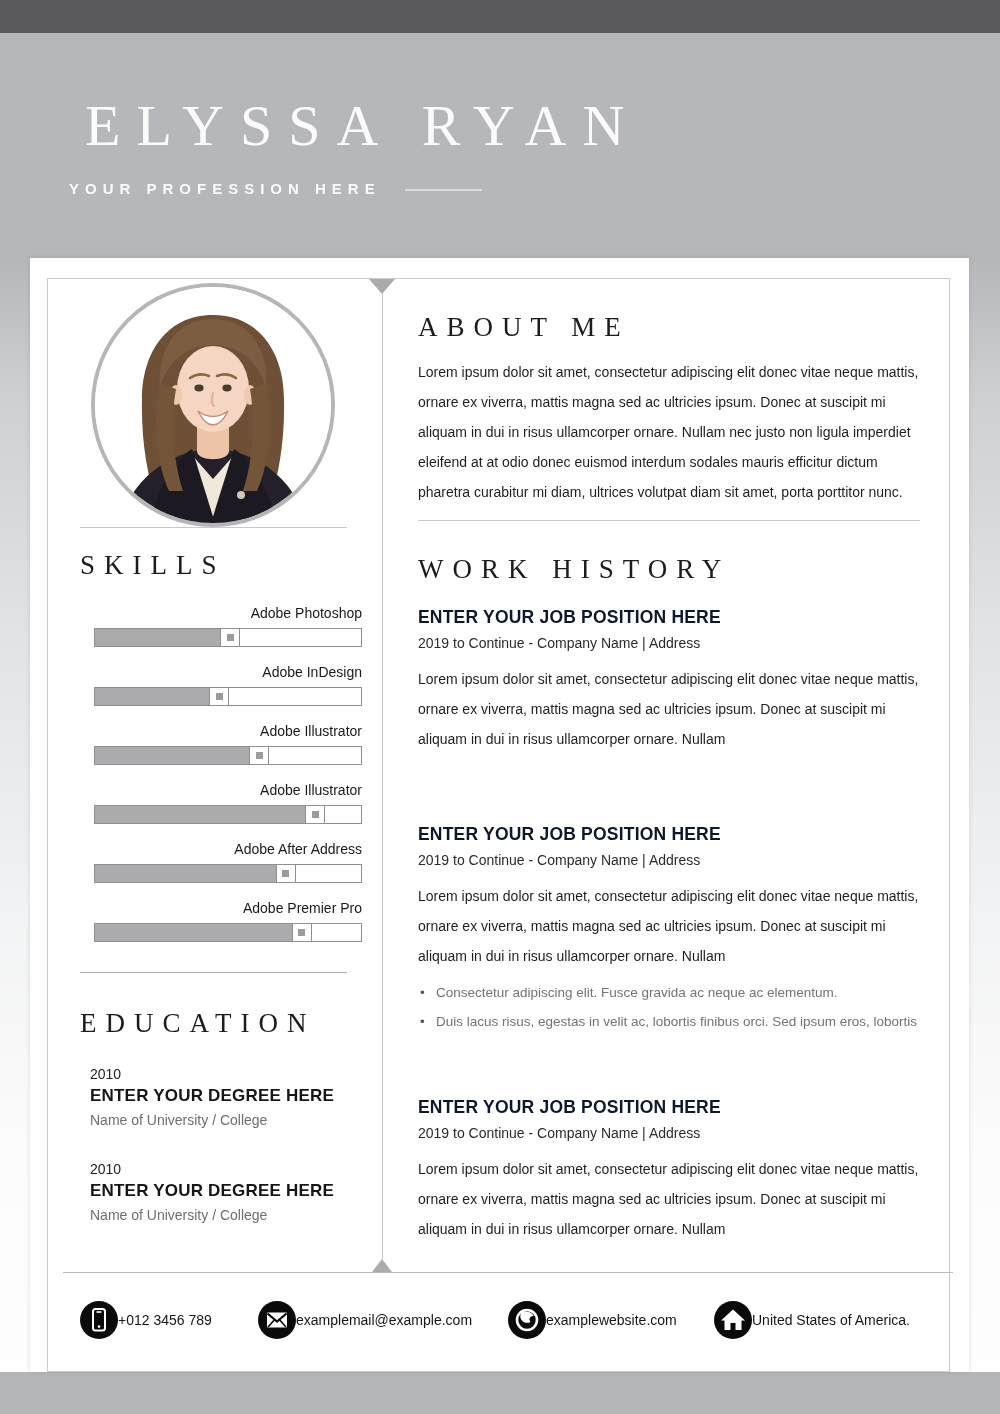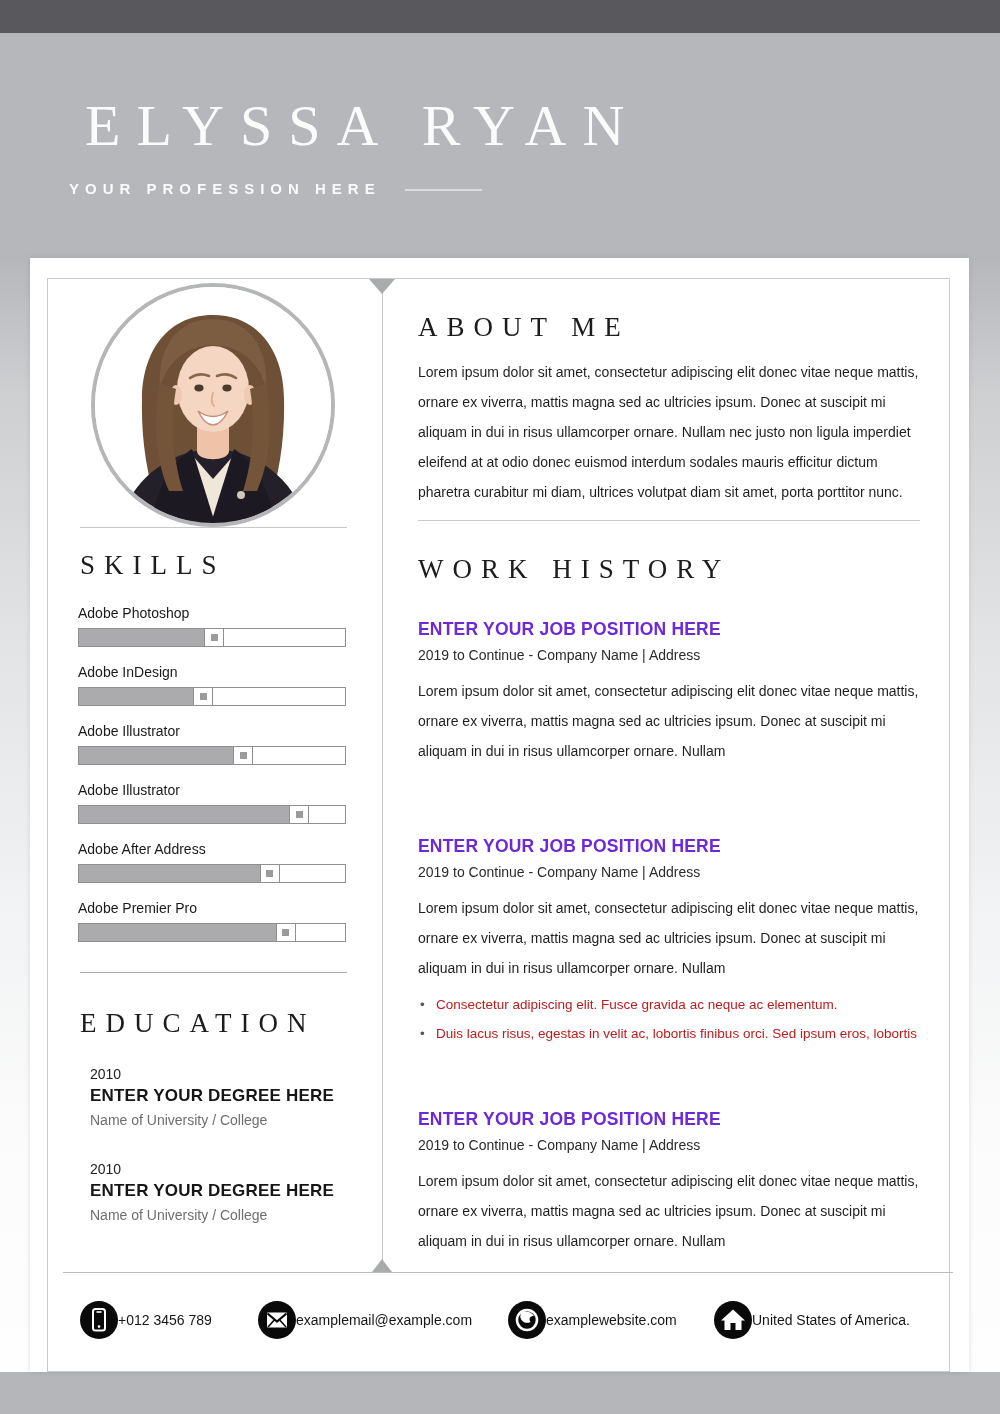--- a/index.html
+++ b/index.html
@@ -37,21 +37,21 @@
 
   
   .photo-wrap{position:absolute;left:61px;top:25px;width:236px;height:236px;border-radius:50%;
     border:4px solid #b5b6b8;overflow:hidden;background:#fff;}
   .photo-wrap svg{display:block;width:236px;height:236px;}
   .photo-underline{position:absolute;left:50px;top:269px;width:267px;height:1px;background:#c7c8c9;}
 
   .sec-title{font-family:"Liberation Serif",serif;font-size:27px;color:#1c1c1c;
     letter-spacing:9px;white-space:nowrap;}
   .skills-title{position:absolute;left:50px;top:292px;}
-  .skills-list{position:absolute;left:48px;top:347px;width:268px;}
+  .skills-list{position:absolute;left:64px;top:347px;width:268px;text-align:right;}
   .skill{margin-bottom:17px;}
   .skill-label{font-size:14px;color:#1a1a1a;margin-bottom:7px;}
   .bar{display:flex;height:17px;border:1px solid #8f8f8f;background:#fff;}
   .bar-fill{background:#ababad;height:100%;}
   .bar-handle{width:18px;height:100%;background:#fff;border-left:1px solid #8f8f8f;
     border-right:1px solid #8f8f8f;display:flex;align-items:center;justify-content:center;flex:0 0 18px;}
   .bar-handle span{width:7px;height:7px;background:#9b9b9b;display:block;}
   .bar-rest{flex:1;background:#fff;}
 
   .skills-divider{position:absolute;left:50px;top:714px;width:267px;height:1px;background:#a9aaab;}
@@ -64,25 +64,25 @@
 
   
   .about-title{position:absolute;left:388px;top:54px;}
   .about-text{position:absolute;left:388px;top:99px;width:504px;font-size:14px;
     line-height:30px;color:#1f1f1f;}
   .about-divider{position:absolute;left:388px;top:262px;width:502px;height:1px;background:#c9cacb;}
   .work-title{position:absolute;left:388px;top:296px;}
 
   .job{position:absolute;left:388px;width:506px;}
   .job1{top:349px;} .job2{top:566px;} .job3{top:839px;}
-  .job-title{font-size:17.5px;font-weight:bold;color:#6d28d9;letter-spacing:.2px;margin-top:12px;}
+  .job-title{font-size:17.5px;font-weight:bold;color:#0f172a;letter-spacing:.2px;}
   .job-meta{font-size:14px;color:#2b2b2b;margin-top:7px;}
   .job-text{font-size:14px;line-height:30px;color:#1f1f1f;margin-top:13px;}
   .job-bullets{margin:7px 0 0 0;padding:0;list-style:none;}
-  .job-bullets li{font-size:13.5px;line-height:29px;color:#b91c1c;white-space:nowrap;
+  .job-bullets li{font-size:13.5px;line-height:29px;color:#737373;white-space:nowrap;
     padding-left:18px;position:relative;}
   .job-bullets li::before{content:"•";position:absolute;left:2px;color:#555;}
 
   
   .contact{position:absolute;top:1040px;height:44px;display:flex;align-items:center;}
   .c1{left:50px;} .c2{left:228px;} .c3{left:478px;} .c4{left:684px;}
   .cicon{width:38px;height:38px;border-radius:50%;background:#0a0a0a;flex:0 0 38px;}
   .cicon svg{display:block;width:38px;height:38px;}
   .ctext{font-size:14px;color:#161616;white-space:nowrap;}
 </style>

